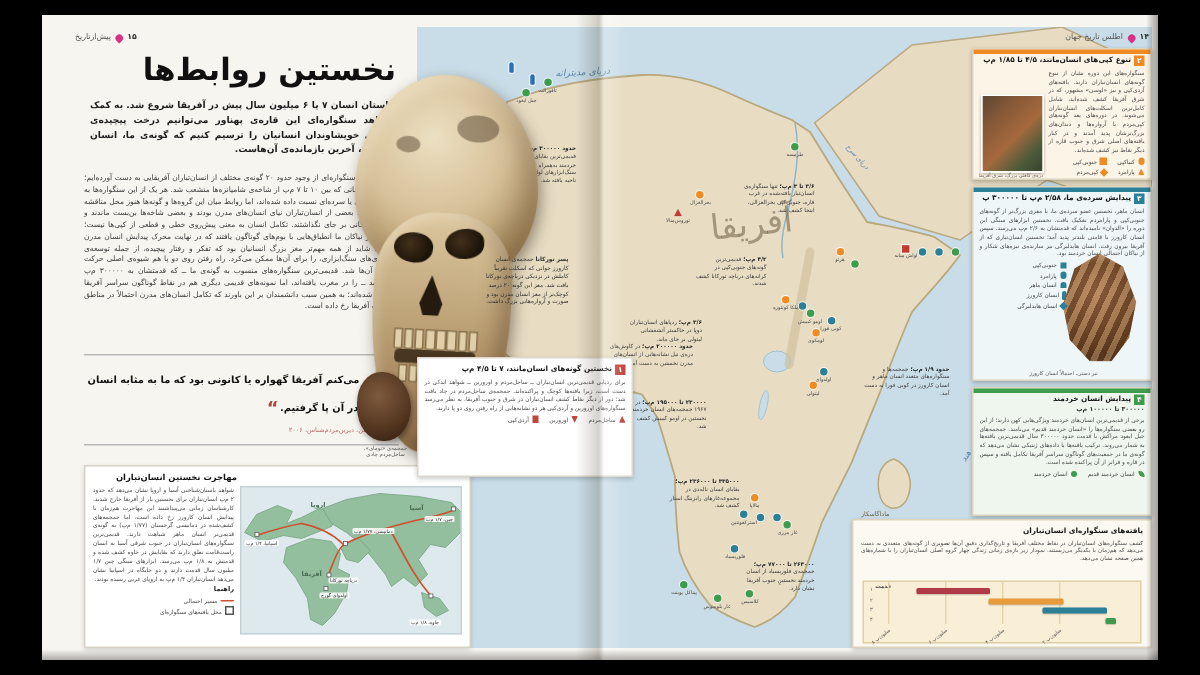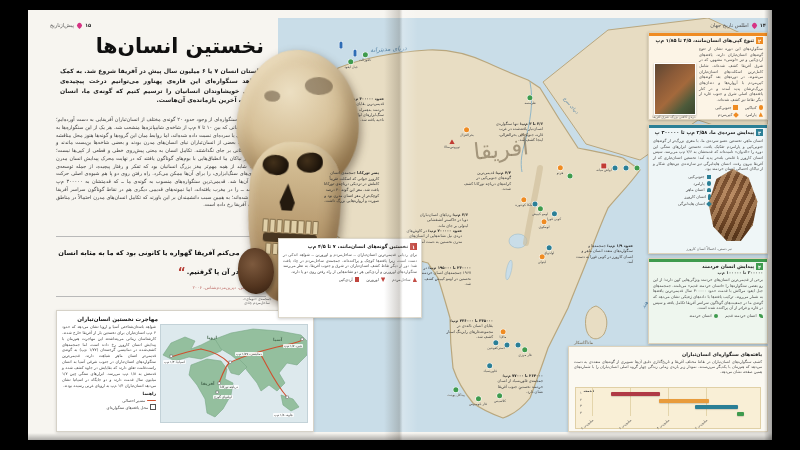--- a/index.html
+++ b/index.html
@@ -277,21 +277,21 @@
         <div class="callout" style="left: 163px; top: 300px; width: 52px;"><b>۳۳۵۰۰۰ تا ۲۳۶۰۰۰ م‌پ؛</b>  بقایای انسان ناله‌دی در مجموعه‌غارهای رایزینگ استار کشف شد.</div>
         <div class="callout" style="left: 215px; top: 355px; width: 50px;"><b>۲۶۴۰۰۰ تا ۷۷۰۰۰ م‌پ؛</b>  جمجمه‌ی فلوریسباد از انسان خردمند نخستینِ جنوب آفریقا نشان دارد.</div>
       </div>
 
     <div class="abs rtl hdr" style="left:22px;top:12px;">
       <span class="pagenum">۱۵</span>
       <span class="pin"></span>
       <span>پیش‌ازتاریخ</span>
     </div>
 
-    <div id="title" class="abs rtl">نخستین انسان‌ها</div>
+    <div id="title" class="abs rtl">نخستین روابط‌ها</div>
     <div id="intro" class="abs rtl">داستان انسان ۷ یا ۶ میلیون سال پیش در آفریقا شروع شد. به کمک شواهد سنگواره‌ای این قاره‌ی پهناور می‌توانیم درخت پیچیده‌ی زندگی خویشاوندان انسانیان را ترسیم کنیم که گونه‌ی ما، انسان خردمند، آخرین بازمانده‌ی آن‌هاست.</div>
     <div id="bodytext" class="abs rtl">ما شواهدی سنگواره‌ای از وجود حدود ۲۰ گونه‌ی مختلف از انسان‌تباران آفریقایی به دست آورده‌ایم؛ شاخه‌ای انسانی که بین ۱۰ تا ۷ م‌پ از شاخه‌ی شامپانزه‌ها منشعب شد. هر یک از این سنگواره‌ها به گروه زیستی یا سرده‌ای نسبت داده شده‌اند، اما روابط میان این گروه‌ها و گونه‌ها هنوز محل مناقشه است. فقط بعضی از انسان‌تباران نیای انسان‌های مدرن بودند و بعضی شاخه‌ها بن‌بست ماندند و شاید نوادگانی بر جای نگذاشتند. تکامل انسان به معنی پیش‌روی خطی و قطعی از کپی‌ها نیست؛ بعضی از نیاکان ما انطباق‌هایی با بوم‌های گوناگون یافتند که در نهایت محرک پیدایش انسان مدرن شدند. شاید از همه مهم‌تر مغز بزرگ انسانیان بود که تفکر و رفتار پیچیده، از جمله توسعه‌ی فناوری‌های سنگ‌ابزاری، را برای آن‌ها ممکن می‌کرد. راه رفتن روی دو پا هم شیوه‌ی اصلی حرکت کردن آن‌ها شد. قدیمی‌ترین سنگواره‌های منسوب به گونه‌ی ما ــ که قدمتشان به ۳۰۰۰۰۰ م‌پ می‌رسد ــ را در مغرب یافته‌اند، اما نمونه‌های قدیمی دیگری هم در نقاط گوناگون سراسر آفریقا کشف شده‌اند؛ به همین سبب دانشمندان بر این باورند که تکامل انسان‌های مدرن احتمالاً در مناطق مختلف آفریقا رخ داده است.</div>
 
     <div id="quote" class="abs rtl">
       <div class="qtext"><span class="qmark">”</span><span>فکر می‌کنم آفریقا گهواره یا کانونی بود که ما به مثابه انسان خردمند در آن پا گرفتیم.</span><span class="qmark">“</span></div>
       <div class="qattr">دانلد یوهانسن، دیرین‌مردم‌شناس، ۲۰۰۶</div>
     </div>
 
     <div id="skull" class="abs">
       <div class="sk-cranium"></div>

